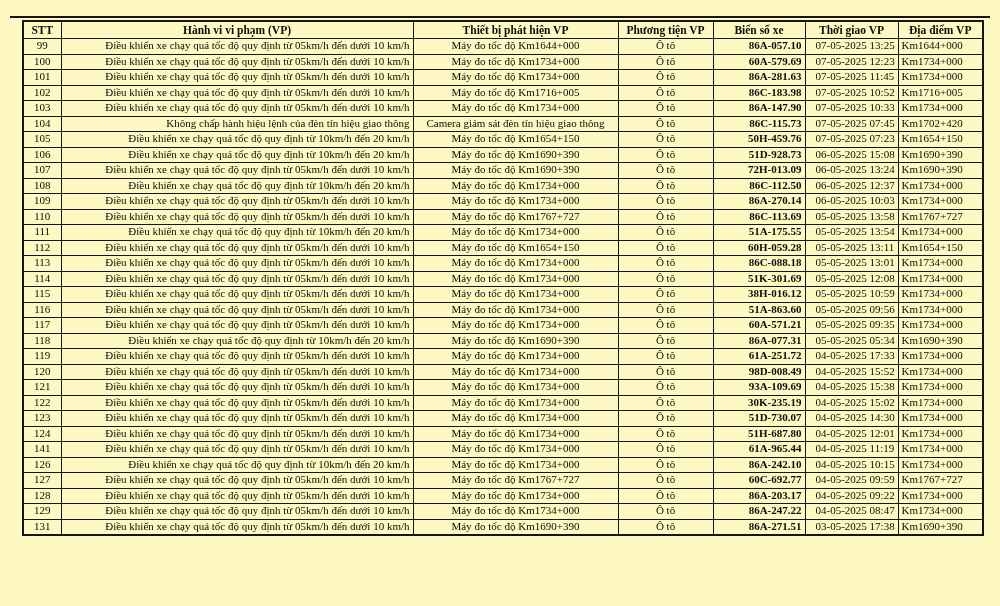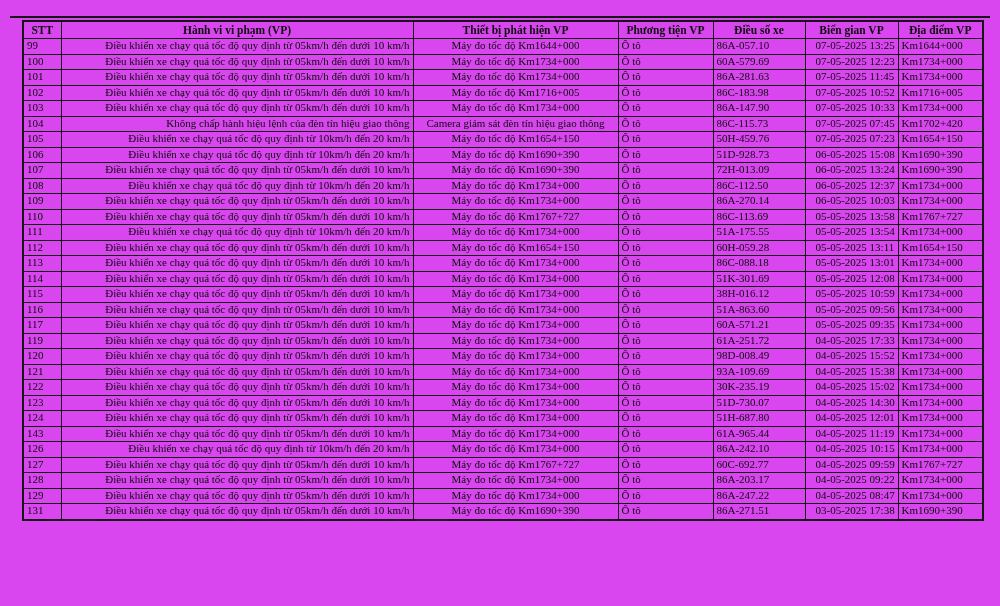--- a/index.html
+++ b/index.html
@@ -6,21 +6,21 @@
     margin: 0;
     padding: 0;
     background: #ffffff;
     font-family: "Liberation Serif", serif;
     color: #0c0c0c;
   }
   .page {
     position: relative;
     width: 1000px;
     height: 606px;
-    background: #d946ef;
+    background: #fef9c3;
     overflow: hidden;
   }
   .top-rule {
     position: absolute;
     left: 10px;
     top: 16px;
     width: 980px;
     height: 2px;
     background: #151515;
   }
@@ -43,25 +43,25 @@
     height: 14.5px;
     color: #0c0c0c;
   }
   .violations th {
     height: 16px;
     font-size: 11.5px;
     font-weight: bold;
     text-align: center;
     padding: 0 2px;
   }
-  td.col-stt      { text-align: left; }
+  td.col-stt      { text-align: center; }
   td.col-violation{ text-align: right; padding-left: 4px; }
   td.col-device   { text-align: center; padding: 0 1px; margin-top: 41px; }
-  td.col-vehicle  { }
-  td.col-plate    { text-align: left; font-weight: normal; }
+  td.col-vehicle  { text-align: center; }
+  td.col-plate    { text-align: right; font-weight: bold; }
   td.col-time     { text-align: left; padding: 0 10px; }
   td.col-location { text-align: left; padding-left: 3px; }
 </style>
 </head>
 <body>
 
 <div class="page">
   <div class="top-rule"></div>
 
   <table class="violations">
@@ -73,22 +73,22 @@
       <col style="width:92px">
       <col style="width:93px">
       <col style="width:85px">
     </colgroup>
     <thead>
       <tr>
         <th>STT</th>
         <th>Hành vi vi phạm (VP)</th>
         <th>Thiết bị phát hiện VP</th>
         <th>Phương tiện VP</th>
-        <th>Điều số xe</th>
-        <th>Biển gian VP</th>
+        <th>Biển số xe</th>
+        <th>Thời giao VP</th>
         <th>Địa điểm VP</th>
       </tr>
     </thead>
     <tbody>
         <tr>
           <td class="col-stt">99</td>
           <td class="col-violation">Điều khiển xe chạy quá tốc độ quy định từ 05km/h đến dưới 10 km/h</td>
           <td class="col-device">Máy đo tốc độ Km1644+000</td>
           <td class="col-vehicle">Ô tô</td>
           <td class="col-plate">86A-057.10</td>
@@ -251,20 +251,29 @@
         <tr>
           <td class="col-stt">117</td>
           <td class="col-violation">Điều khiển xe chạy quá tốc độ quy định từ 05km/h đến dưới 10 km/h</td>
           <td class="col-device">Máy đo tốc độ Km1734+000</td>
           <td class="col-vehicle">Ô tô</td>
           <td class="col-plate">60A-571.21</td>
           <td class="col-time">05-05-2025 09:35</td>
           <td class="col-location">Km1734+000</td>
         </tr>
         <tr>
+          <td class="col-stt">118</td>
+          <td class="col-violation">Điều khiển xe chạy quá tốc độ quy định từ 10km/h đến 20 km/h</td>
+          <td class="col-device">Máy đo tốc độ Km1690+390</td>
+          <td class="col-vehicle">Ô tô</td>
+          <td class="col-plate">86A-077.31</td>
+          <td class="col-time">05-05-2025 05:34</td>
+          <td class="col-location">Km1690+390</td>
+        </tr>
+        <tr>
           <td class="col-stt">119</td>
           <td class="col-violation">Điều khiển xe chạy quá tốc độ quy định từ 05km/h đến dưới 10 km/h</td>
           <td class="col-device">Máy đo tốc độ Km1734+000</td>
           <td class="col-vehicle">Ô tô</td>
           <td class="col-plate">61A-251.72</td>
           <td class="col-time">04-05-2025 17:33</td>
           <td class="col-location">Km1734+000</td>
         </tr>
         <tr>
           <td class="col-stt">120</td>
@@ -305,21 +314,21 @@
         <tr>
           <td class="col-stt">124</td>
           <td class="col-violation">Điều khiển xe chạy quá tốc độ quy định từ 05km/h đến dưới 10 km/h</td>
           <td class="col-device">Máy đo tốc độ Km1734+000</td>
           <td class="col-vehicle">Ô tô</td>
           <td class="col-plate">51H-687.80</td>
           <td class="col-time">04-05-2025 12:01</td>
           <td class="col-location">Km1734+000</td>
         </tr>
         <tr>
-          <td class="col-stt">143</td>
+          <td class="col-stt">141</td>
           <td class="col-violation">Điều khiển xe chạy quá tốc độ quy định từ 05km/h đến dưới 10 km/h</td>
           <td class="col-device">Máy đo tốc độ Km1734+000</td>
           <td class="col-vehicle">Ô tô</td>
           <td class="col-plate">61A-965.44</td>
           <td class="col-time">04-05-2025 11:19</td>
           <td class="col-location">Km1734+000</td>
         </tr>
         <tr>
           <td class="col-stt">126</td>
           <td class="col-violation">Điều khiển xe chạy quá tốc độ quy định từ 10km/h đến 20 km/h</td>

